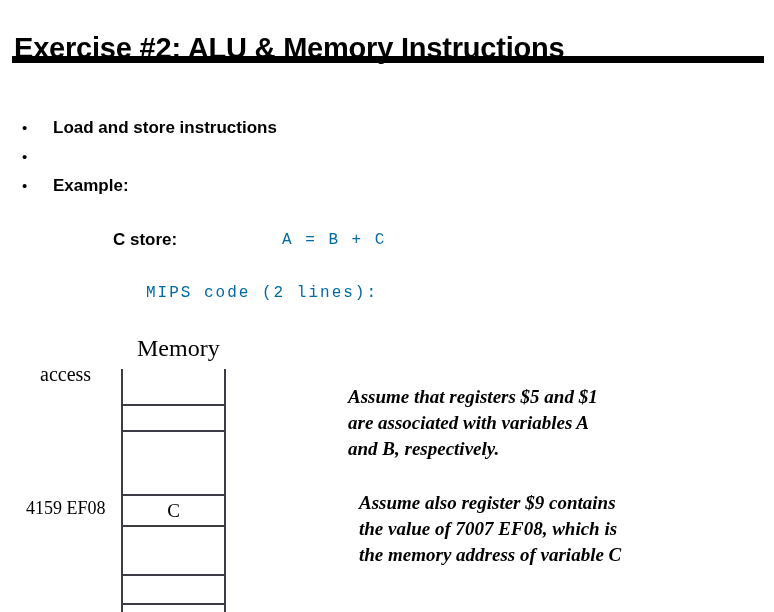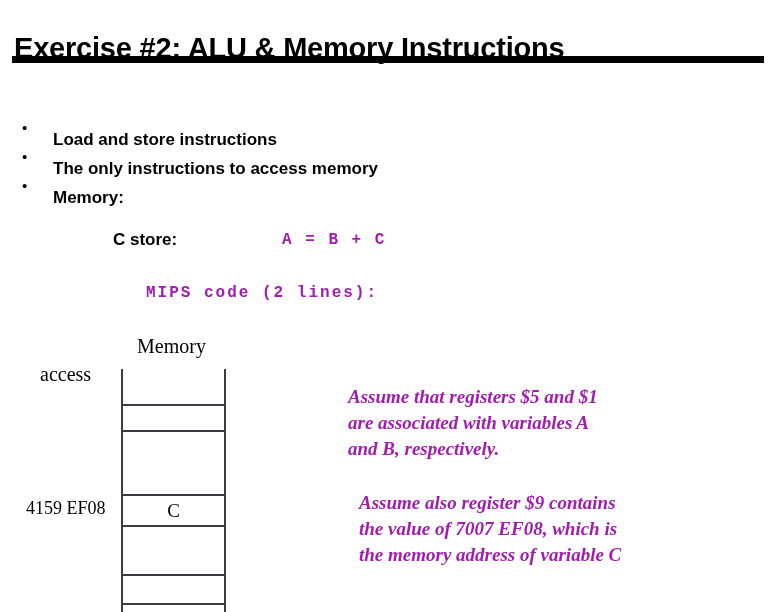--- a/index.html
+++ b/index.html
@@ -61,61 +61,60 @@
   .bullet-text {
     position: absolute;
     left: 35px;
     top: 0;
     font-family: "Liberation Sans", sans-serif;
     font-weight: bold;
     font-size: 17px;
     line-height: 29px;
     color: #000000;
     white-space: nowrap;
-    margin-top: 12px;
   }
 
   
   #code-block {
     position: absolute;
     left: 0;
     top: 0;
   }
   .code-sans {
     position: absolute;
     font-family: "Liberation Sans", sans-serif;
     font-weight: bold;
     font-size: 17px;
     color: #000000;
     white-space: pre;
   }
   .code-mono {
     position: absolute;
     font-family: "Liberation Mono", monospace;
-    font-weight: bold;
+    font-weight: normal;
     font-size: 16px;
-    color: #a21caf;
+    color: #0369a1;
     white-space: pre;
   }
   #c-code-label { left: 113px; top: 230px; }
   #c-code-expr  { left: 282px; top: 231px; letter-spacing: 2px; }
   #mips-label   { left: 113px; top: 284px; letter-spacing: 2px; padding-left: 33px; }
 
   
   #memory-diagram {
     position: absolute;
     left: 0;
     top: 0;
   }
   #memory-heading {
     position: absolute;
     left: 137px;
     top: 335px;
     font-family: "Liberation Serif", serif;
-    font-size: 20px;
+    font-size: 24px;
     color: #000000;
     white-space: nowrap;
   }
   #address-heading {
     position: absolute;
     left: 40px;
     top: 363px;
     font-family: "Liberation Serif", serif;
     font-size: 20px;
     color: #000000;
@@ -162,21 +161,21 @@
   }
 
   
   .note {
     position: absolute;
     font-family: "Liberation Serif", serif;
     font-weight: bold;
     font-style: italic;
     font-size: 19px;
     line-height: 26px;
-    color: #a21caf;
+    color: #000000;
     white-space: pre-line;
   }
   #note-registers { left: 348px; top: 384px; width: 400px; }
   #note-address   { left: 359px; top: 490px; width: 410px; }
 </style>
 </head>
 <body>
 
 <div id="slide-title">Exercise #2: ALU &amp; Memory Instructions</div>
 
@@ -184,26 +183,25 @@
 
 <div id="bullet-list">
 
   <div class="bullet-row">
     <span class="bullet-mark">•</span>
     <span class="bullet-text">Load and store instructions</span>
   </div>
 
   <div class="bullet-row">
     <span class="bullet-mark">•</span>
-    <span class="bullet-text">The only instructions to access memory</span>
   </div>
 
   <div class="bullet-row">
     <span class="bullet-mark">•</span>
-    <span class="bullet-text">Memory:</span>
+    <span class="bullet-text">Example:</span>
   </div>
 
 </div>
 
 <div id="code-block">
   <div id="c-code-label" class="code-sans">C store:</div>
   <div id="c-code-expr" class="code-mono">A = B + C</div>
   <div id="mips-label" class="code-mono">MIPS code (2 lines):</div>
 </div>
 

